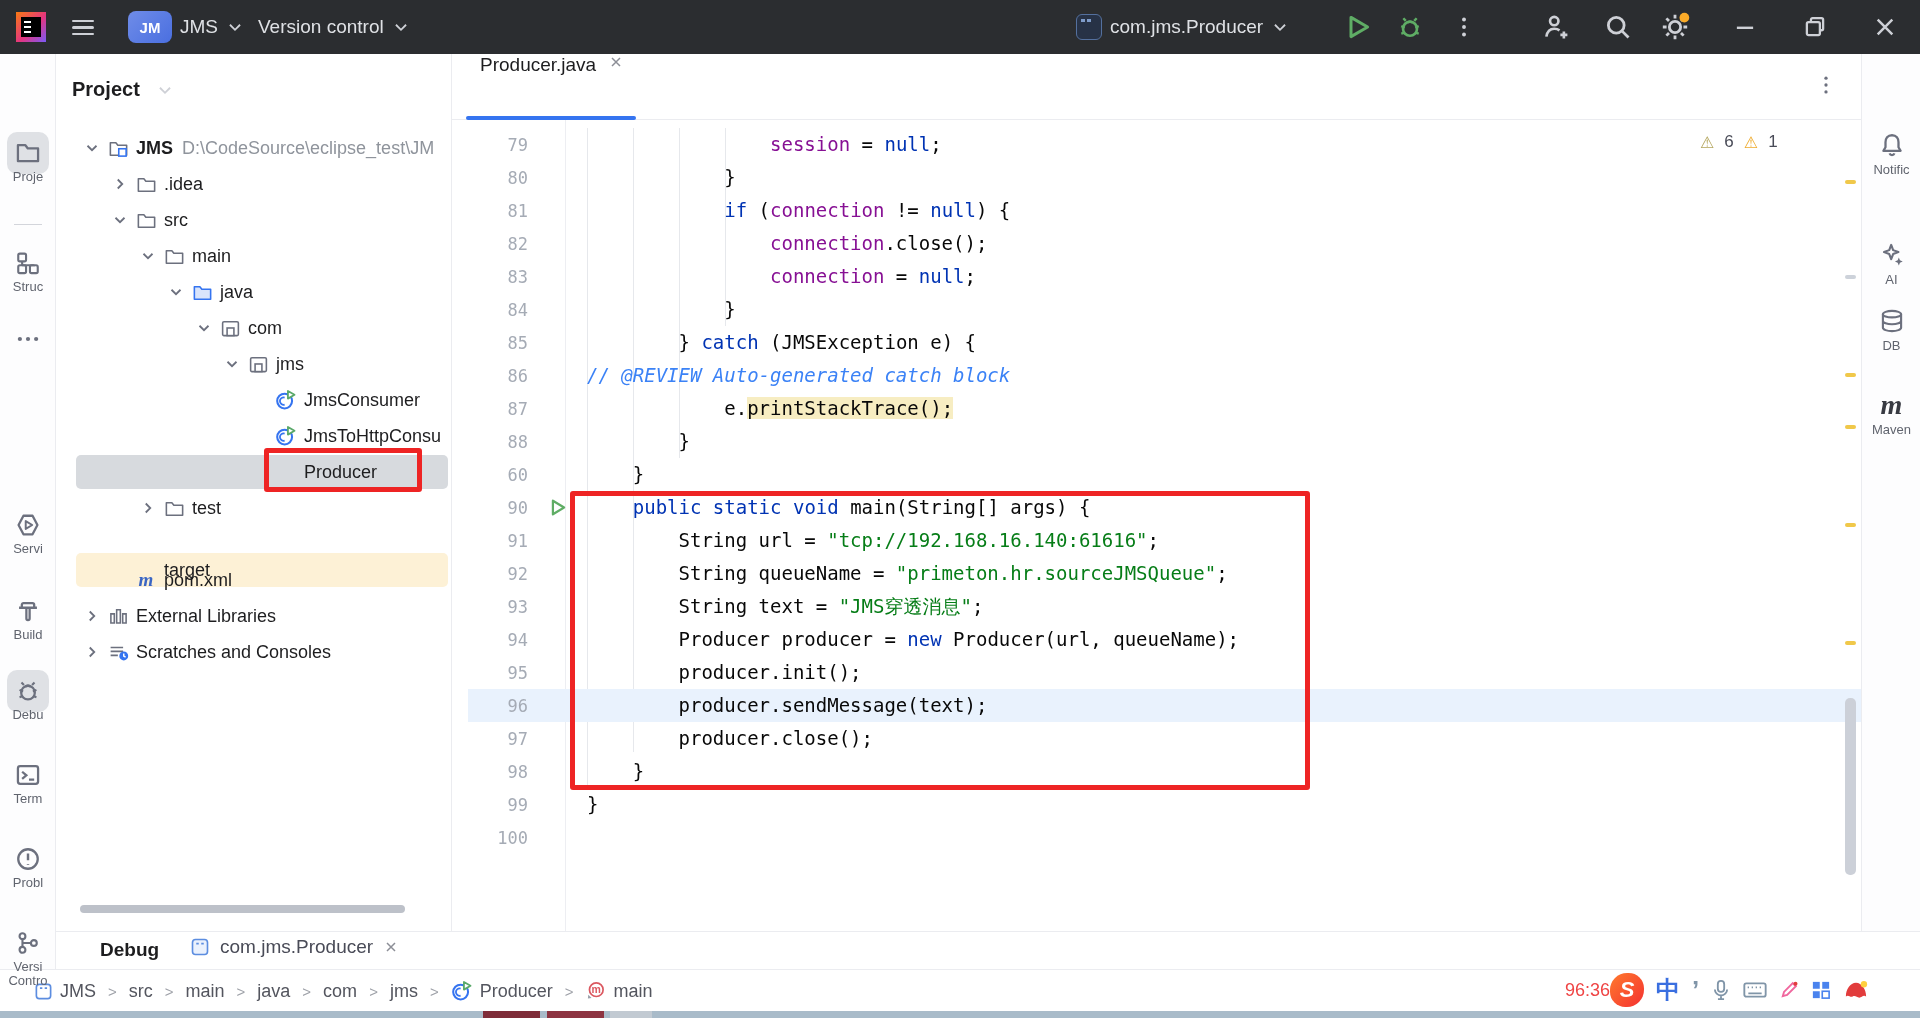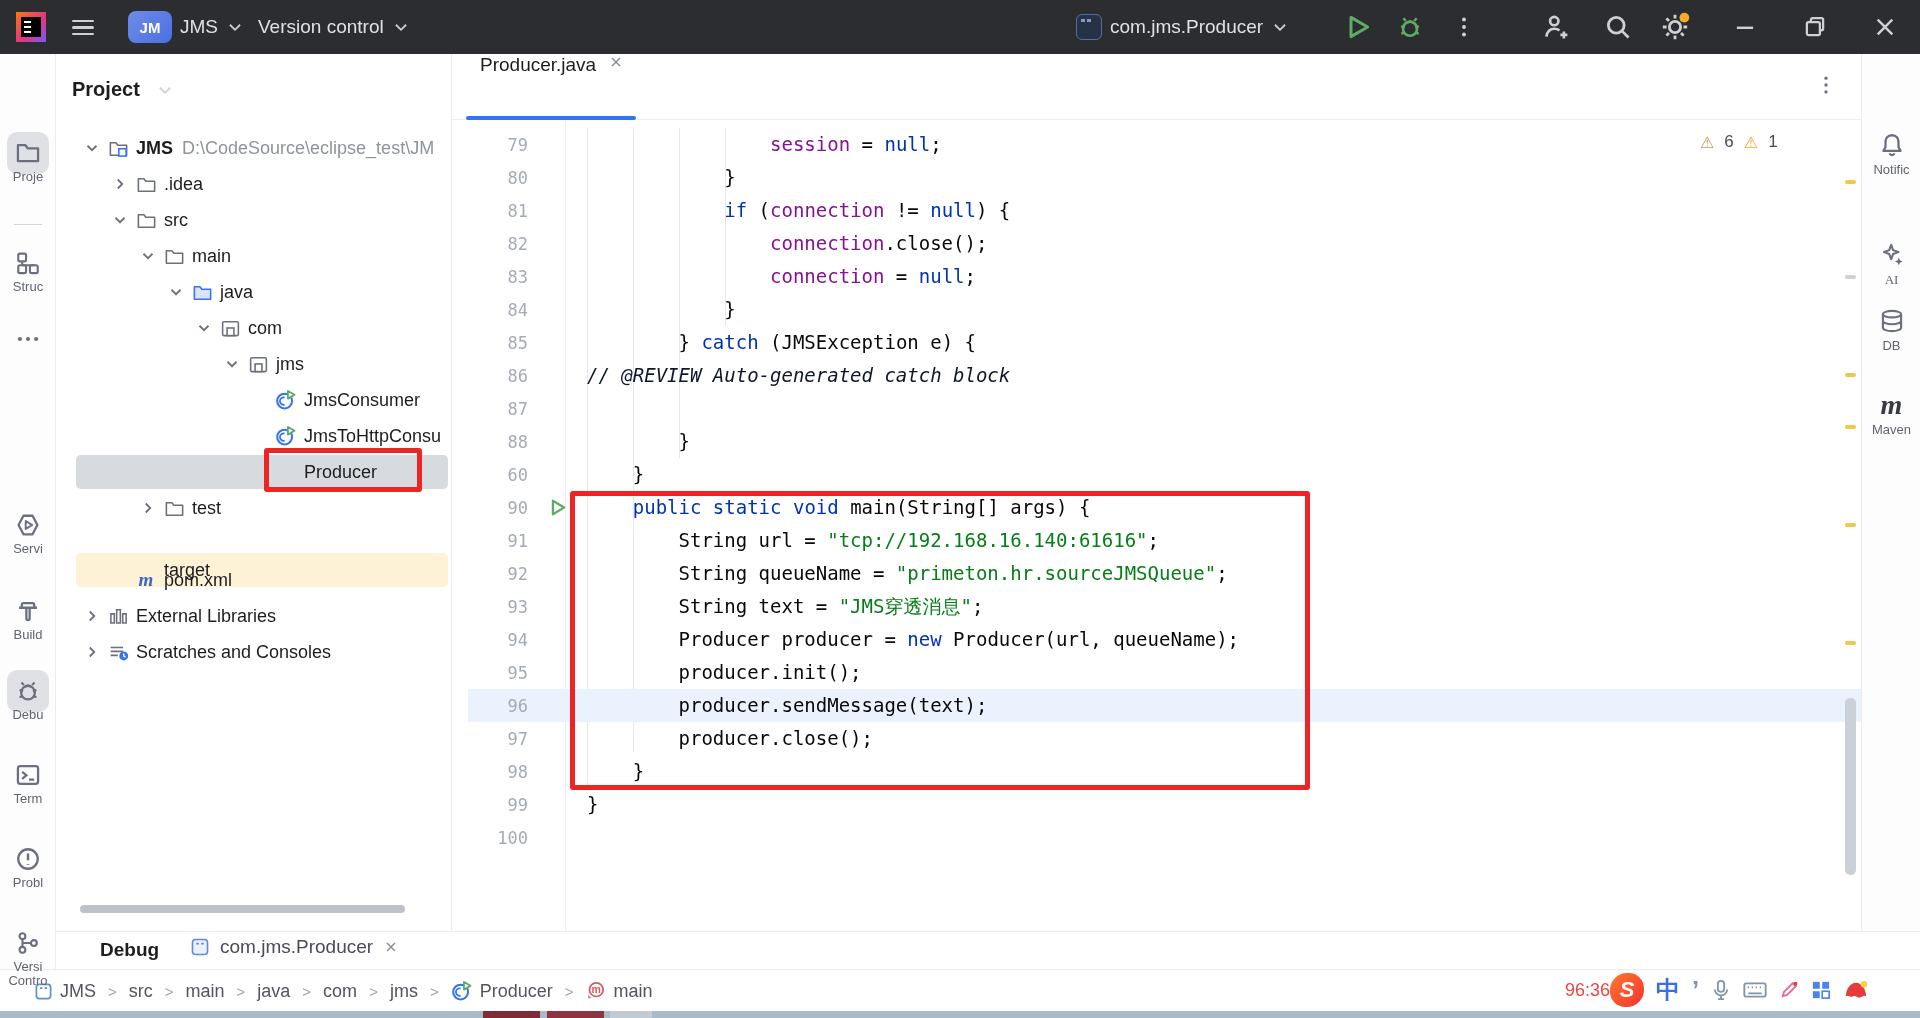--- a/index.html
+++ b/index.html
@@ -48,21 +48,21 @@
   #tab-underline { position:absolute; left:14px; top:62px; width:170px; height:4px; border-radius:2px; background:#3574f0; }
   #tab-more { position:absolute; right:24px; top:20px; color:#6c707e; cursor:pointer; }
   #codearea { position:absolute; left:16px; top:66px; width:1409px; height:811px; padding-top:8px; }
   .guide { position:absolute; width:1px; background:#e6e8ec; }
   .code-line { position:relative; height:33px; display:flex; align-items:center; }
   .code-line.cur { background:#e9f2fd; }
   .code-line .ln { width:60px; flex:none; text-align:right; font-family:"DejaVu Sans Mono", monospace; font-size:17px; color:#a5abb5; }
   .code-line .gut { width:59px; flex:none; display:flex; justify-content:center; }
   .code-line .ctext { font-family:"DejaVu Sans Mono", monospace; font-size:19px; line-height:33px; white-space:pre; color:#080808; }
   .seg-k { color:#0033b3; } .seg-s { color:#067d17; } .seg-f { color:#871094; }
-  .seg-c { color:#0f172a; font-style:italic; } .seg-p { color:#080808; }
+  .seg-c { color:#3b82f6; font-style:italic; } .seg-p { color:#080808; }
   .seg-w { color:#080808; background:#f7edc2; }
   #inspections { position:absolute; left:1248px; top:78px; display:flex; align-items:center; gap:10px; font-size:17px; color:#494b57; }
   #inspections .wicon { font-size:16px; }
   .scrollmark { position:absolute; width:11px; height:4px; border-radius:2px; }
   #vthumb { position:absolute; left:1393px; top:644px; width:11px; height:177px; border-radius:5px; background:#ccd0d8; }
   .gutterline { position:absolute; left:113px; top:66px; width:1px; height:811px; background:#edeef2; }
 
   
   #rightstripe { position:absolute; left:1861px; top:54px; width:59px; height:915px; background:#fdfdfe; border-left:1px solid #ebecf0; }
   .rstripe-item { position:absolute; width:59px; text-align:center; color:#6c707e; cursor:pointer; }
@@ -564,20 +564,21 @@
         <span class="ctext">        <span class="seg-p">} </span><span class="seg-k">catch</span><span class="seg-p"> (JMSException e) {</span></span>
       </div>
       <div class="code-line">
         <span class="ln">86</span>
         <span class="gut"></span>
         <span class="ctext"><span class="seg-c">// @REVIEW Auto-generated catch block</span></span>
       </div>
       <div class="code-line">
         <span class="ln">87</span>
         <span class="gut"></span>
+        <span class="ctext">            <span class="seg-p">e.</span><span class="seg-w">printStackTrace();</span></span>
       </div>
       <div class="code-line">
         <span class="ln">88</span>
         <span class="gut"></span>
         <span class="ctext">        <span class="seg-p">}</span></span>
       </div>
       <div class="code-line">
         <span class="ln">60</span>
         <span class="gut"></span>
         <span class="ctext">    <span class="seg-p">}</span></span>
@@ -663,21 +664,21 @@
 
 <div id="rightstripe">
     <div class="rstripe-item" style="top: 78px;">
       <span class="ic">
         <svg width="26" height="26" viewBox="0 0 16 16">
           <path d="M8 2c-2.7 0-4 2-4 4.3v3.1L2.7 11.6h10.6L12 9.4V6.3C12 4 10.7 2 8 2zM6.5 13.2a1.6 1.6 0 003 0" fill="none" stroke="#6c707e" stroke-width="1.4" stroke-linejoin="round"></path>
         </svg>
       </span>
       <div class="lbl">Notific</div>
     </div>
-    <div class="rstripe-item" style="top: 188px; font-family: Liberation Serif, serif;">
+    <div class="rstripe-item" style="top: 188px;">
       <span class="ic">
         <svg width="26" height="26" viewBox="0 0 16 16">
           <path d="M7.5 1.8l1.2 3.2 3.2 1.2-3.2 1.2-1.2 3.2-1.2-3.2-3.2-1.2 3.2-1.2z" fill="none" stroke="#6c707e" stroke-width="1.3" stroke-linejoin="round"></path>
           <path d="M12.2 9.6l.7 1.7 1.7.7-1.7.7-.7 1.7-.7-1.7-1.7-.7 1.7-.7z" fill="#6c707e"></path>
         </svg>
       </span>
       <div class="lbl">AI</div>
     </div>
     <div class="rstripe-item" style="top: 254px;">
       <span class="ic">

